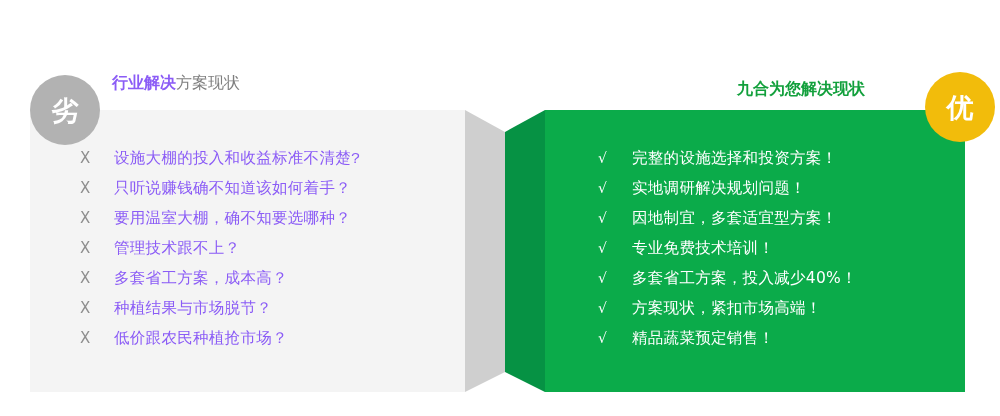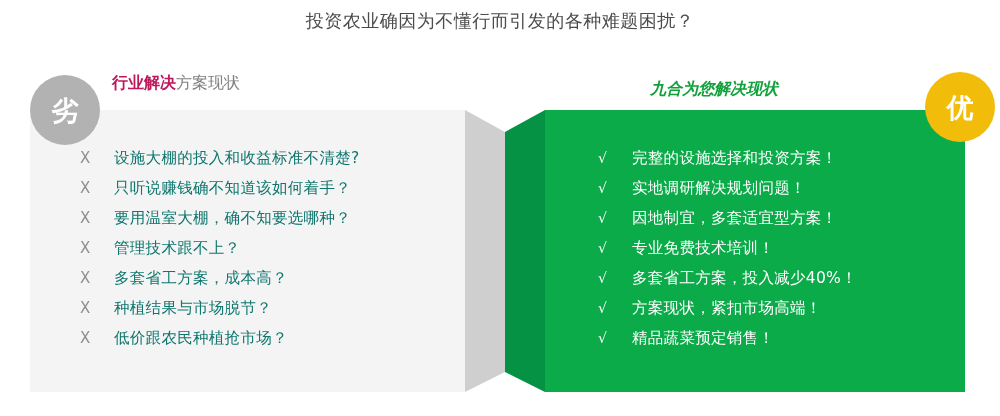--- a/index.html
+++ b/index.html
@@ -104,34 +104,33 @@
     position: absolute;
     left: 112px;
     top: 72px;
     font-size: 16px;
     line-height: 22px;
     color: #7f7f7f;
     white-space: nowrap;
   }
   .heading-left .strong {
     font-weight: bold;
-    color: #be185d;
+    color: #8b5cf6;
   }
   .heading-right {
     position: absolute;
-    left: 650px;
+    left: 670px;
     top: 78px;
     width: 262px;
-    text-align: left;
+    text-align: center;
     font-size: 16px;
     line-height: 22px;
     font-weight: bold;
     color: #12a03c;
     white-space: nowrap;
-    font-style: italic;
   }
 
   
   .list {
     position: absolute;
     margin: 0;
     padding: 0;
     list-style: none;
   }
   .list-left {
@@ -156,31 +155,30 @@
     flex: 0 0 34px;
     font-size: 15px;
     line-height: 30px;
   }
   .txt {
     font-size: 15.5px;
     line-height: 30px;
     letter-spacing: 0.3px;
   }
   .list-left .mark { color: #8e8e8e; }
-  .list-left .txt  { color: #0f766e; }
+  .list-left .txt  { color: #8b5cf6; font-family: Liberation Mono, monospace; }
   .list-right .mark { color: #ffffff; font-size: 14px; }
   .list-right .txt  { color: #ffffff; text-align: center; }
 </style>
 </head>
 <body>
 
 <div class="stage">
 
   <div class="headline">
-    <div class="headline-line1">投资农业确因为不懂行而引发的各种难题困扰？</div>
   </div>
 
   <div class="panel-left"></div>
 
   <div class="panel-right"></div>
 
   <div class="fold">
     <svg width="80" height="328" viewBox="0 0 80 328" xmlns="http://www.w3.org/2000/svg">
       <polygon points="0,22 40,44 40,284 0,304" fill="#cfcfcf"></polygon>
       <polygon points="40,44 80,22 80,304 40,284" fill="#069244"></polygon>

